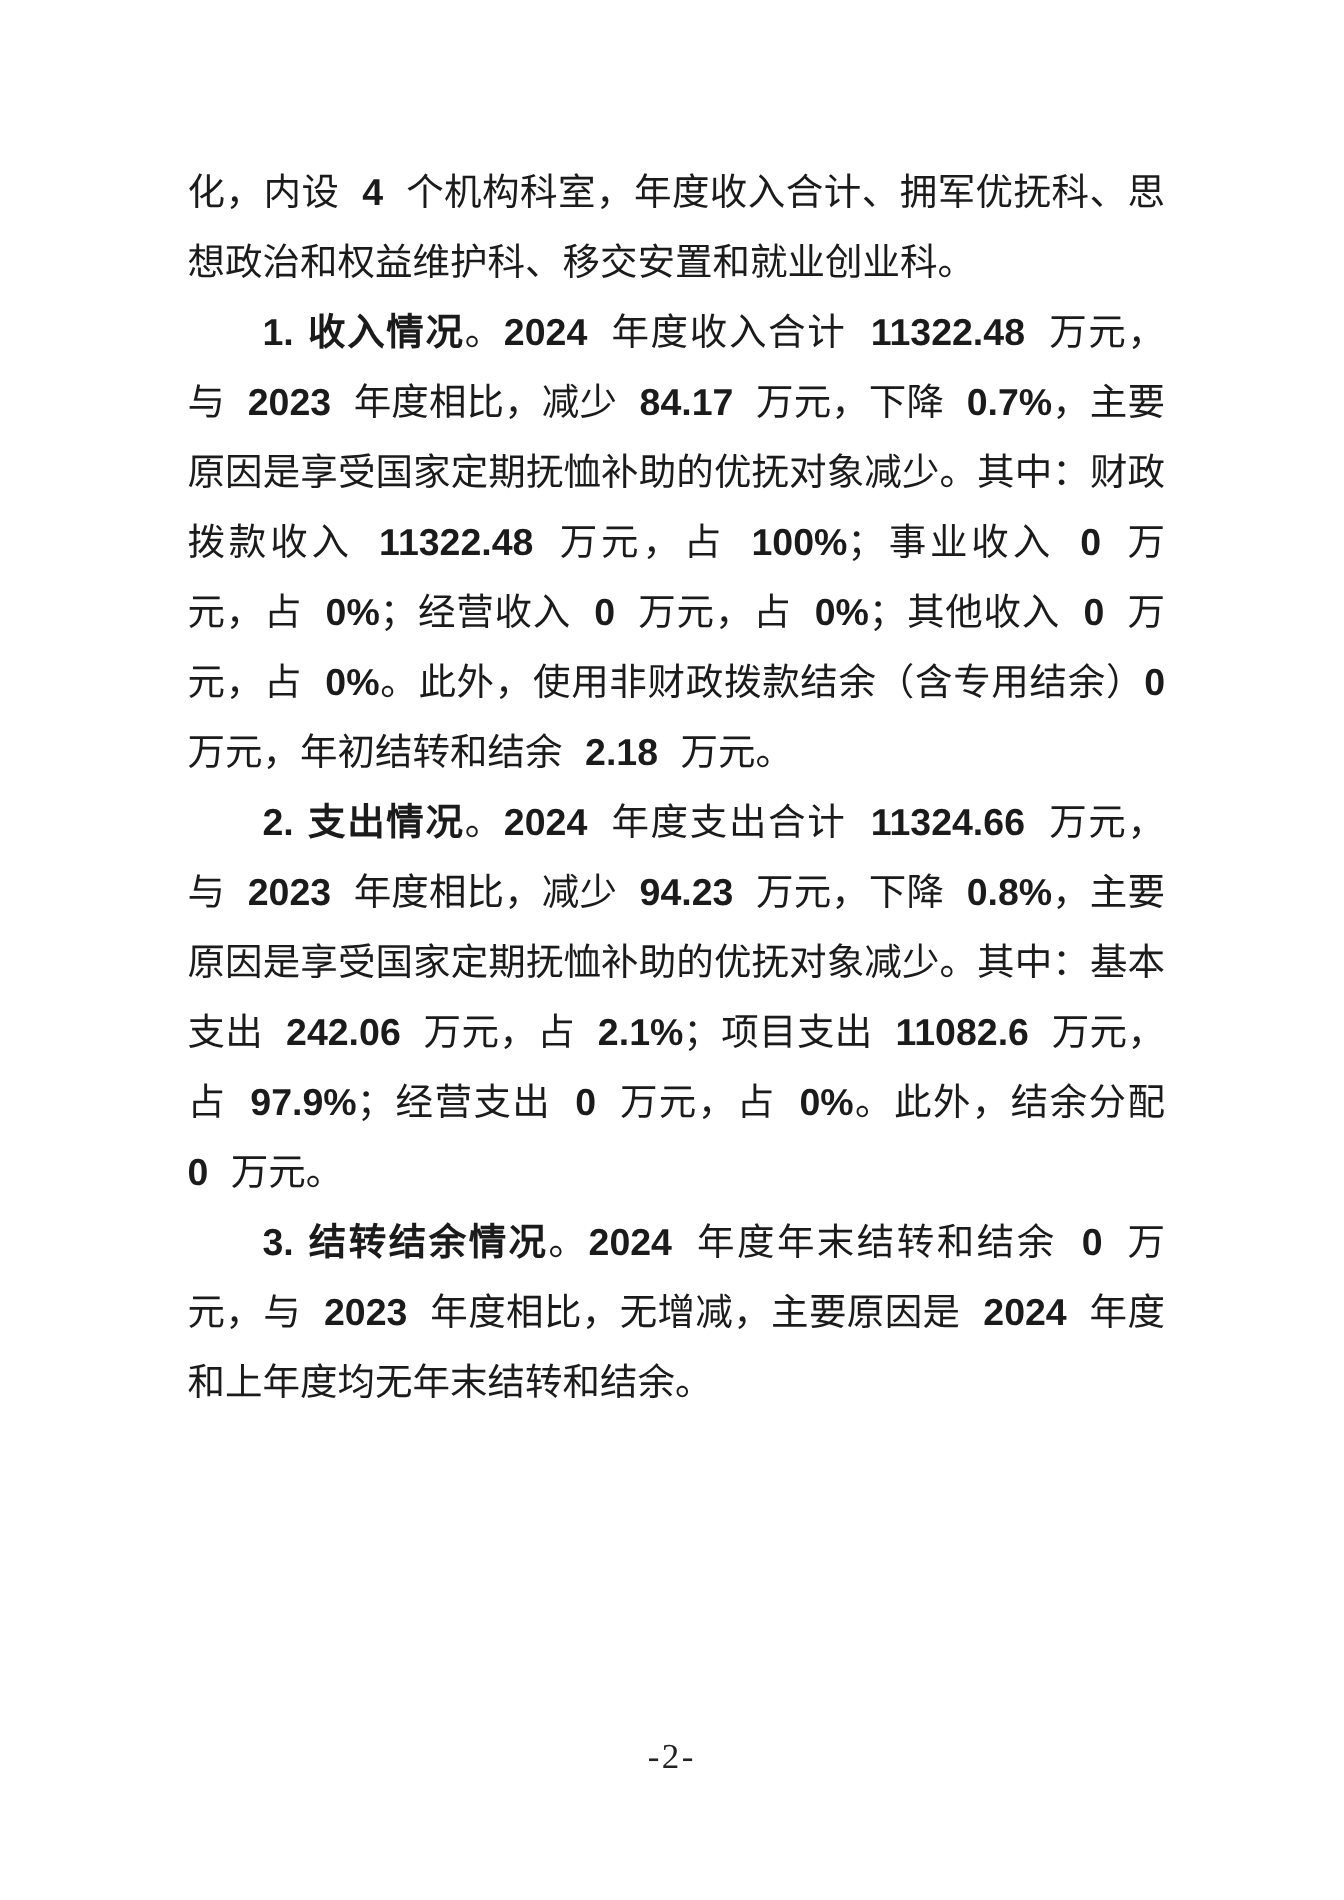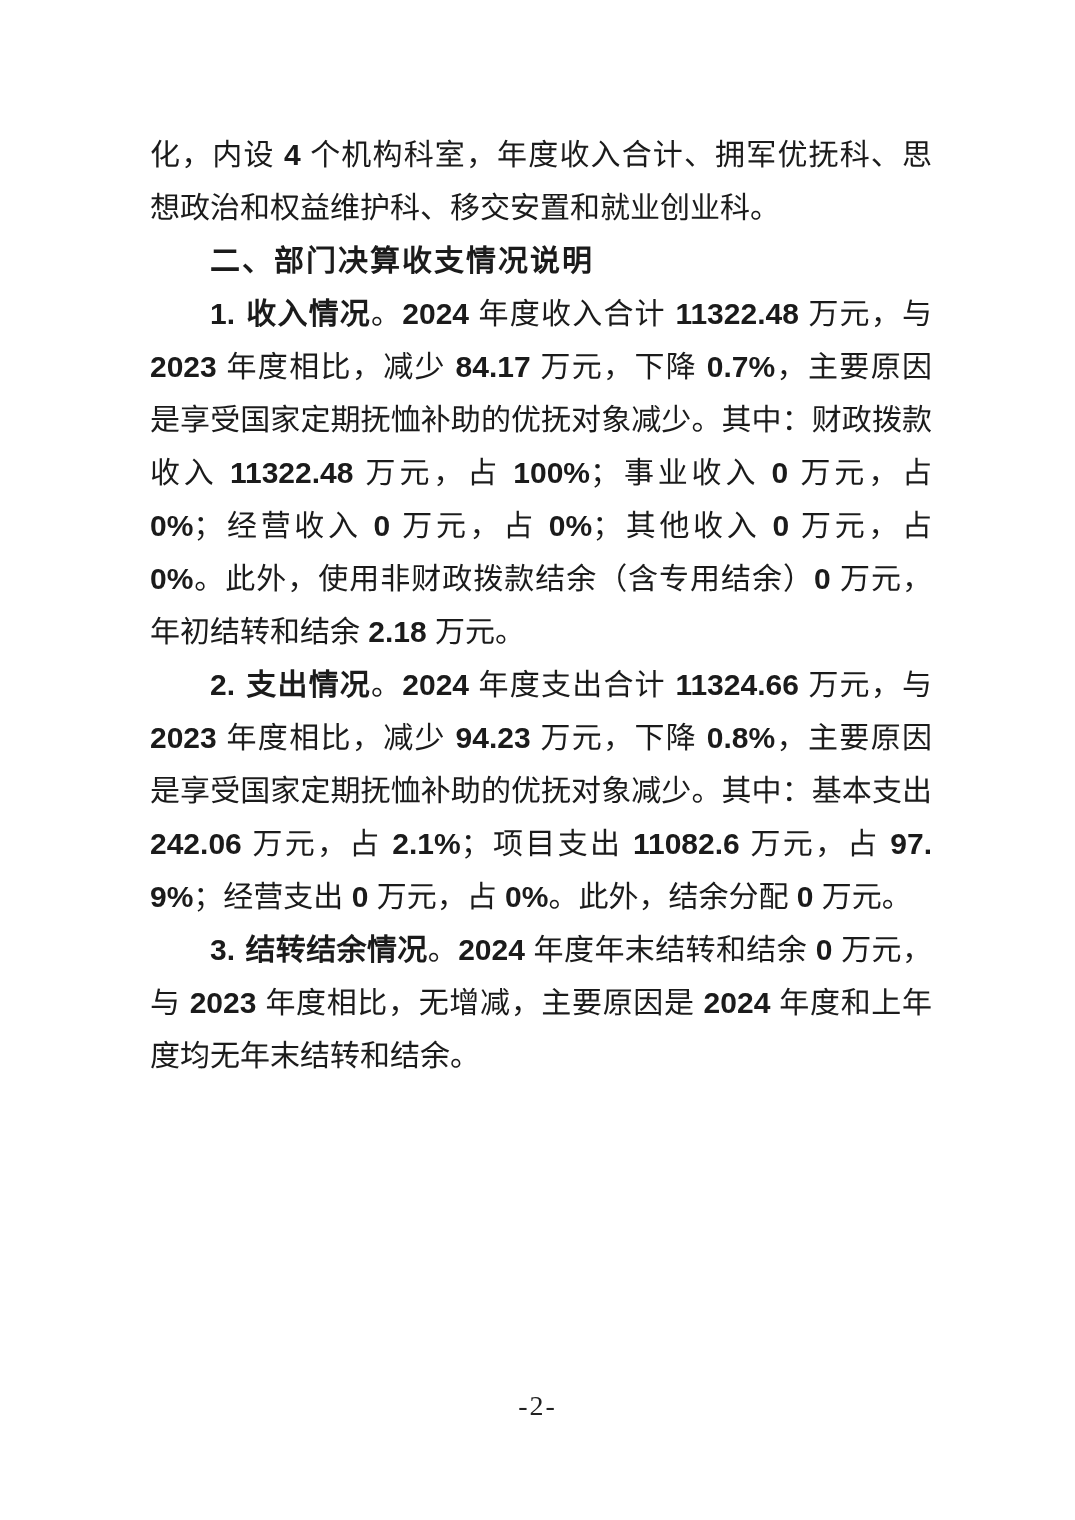--- a/index.html
+++ b/index.html
@@ -38,21 +38,21 @@
     font-family: "Liberation Sans", "DejaVu Sans", sans-serif;
     font-weight: 700;
     text-align: left;
     letter-spacing: 2px;
   }
   .para.h-kai {
     font-weight: 700;
     text-align: left;
     letter-spacing: 3px;
   }
-  .run.cn  { font-family: Liberation Sans, sans-serif; }
+  .run.cn  { font-family: Liberation Mono, monospace; }
   .run.cnb { font-family: "Liberation Serif", "DejaVu Serif", serif; font-weight: 700; margin-left: 10px; }
   .run.num {
     font-family: "Liberation Sans", "DejaVu Sans", sans-serif;
     font-weight: 600;
   }
   .run.numb {
     font-family: "Liberation Sans", "DejaVu Sans", sans-serif;
     font-weight: 700;
   }
   .footer {
@@ -69,21 +69,20 @@
   }
 </style>
 </head>
 <body>
 
 <div class="page">
   <div class="content">
 
     <p class="para noindent"><span class="run cn">化，内设 </span><span class="run num">4</span><span class="run cn"> 个机构科室，年度收入合计、拥军优抚科、思想政治和权益维护科、移交安置和就业创业科。</span></p>
 
-    <p class="para h-hei"><span class="run cn">二、部门决算收支情况说明</span></p>
 
 
 
     <p class="para"><span class="run numb">1.</span><span class="run cnb">收入情况</span><span class="run cn">。</span><span class="run num">2024</span><span class="run cn"> 年度收入合计 </span><span class="run num">11322.48</span><span class="run cn"> 万元，与 </span><span class="run num">2023</span><span class="run cn"> 年度相比，减少 </span><span class="run num">84.17</span><span class="run cn"> 万元，下降 </span><span class="run num">0.7%</span><span class="run cn">，主要原因是享受国家定期抚恤补助的优抚对象减少。其中：财政拨款收入 </span><span class="run num">11322.48</span><span class="run cn"> 万元，占 </span><span class="run num">100%</span><span class="run cn">；事业收入 </span><span class="run num">0</span><span class="run cn"> 万元，占 </span><span class="run num">0%</span><span class="run cn">；经营收入 </span><span class="run num">0</span><span class="run cn"> 万元，占 </span><span class="run num">0%</span><span class="run cn">；其他收入 </span><span class="run num">0</span><span class="run cn"> 万元，占 </span><span class="run num">0%</span><span class="run cn">。此外，使用非财政拨款结余（含专用结余）</span><span class="run num">0</span><span class="run cn"> 万元，年初结转和结余 </span><span class="run num">2.18</span><span class="run cn"> 万元。</span></p>
 
     <p class="para"><span class="run numb">2.</span><span class="run cnb">支出情况</span><span class="run cn">。</span><span class="run num">2024</span><span class="run cn"> 年度支出合计 </span><span class="run num">11324.66</span><span class="run cn"> 万元，与 </span><span class="run num">2023</span><span class="run cn"> 年度相比，减少 </span><span class="run num">94.23</span><span class="run cn"> 万元，下降 </span><span class="run num">0.8%</span><span class="run cn">，主要原因是享受国家定期抚恤补助的优抚对象减少。其中：基本支出 </span><span class="run num">242.06</span><span class="run cn"> 万元，占 </span><span class="run num">2.1%</span><span class="run cn">；项目支出 </span><span class="run num">11082.6</span><span class="run cn"> 万元，占 </span><span class="run num">97.9%</span><span class="run cn">；经营支出 </span><span class="run num">0</span><span class="run cn"> 万元，占 </span><span class="run num">0%</span><span class="run cn">。此外，结余分配 </span><span class="run num">0</span><span class="run cn"> 万元。</span></p>
 
     <p class="para"><span class="run numb">3.</span><span class="run cnb">结转结余情况</span><span class="run cn">。</span><span class="run num">2024</span><span class="run cn"> 年度年末结转和结余 </span><span class="run num">0</span><span class="run cn"> 万元，与 </span><span class="run num">2023</span><span class="run cn"> 年度相比，无增减，主要原因是 </span><span class="run num">2024</span><span class="run cn"> 年度和上年度均无年末结转和结余。</span></p>
 
 

